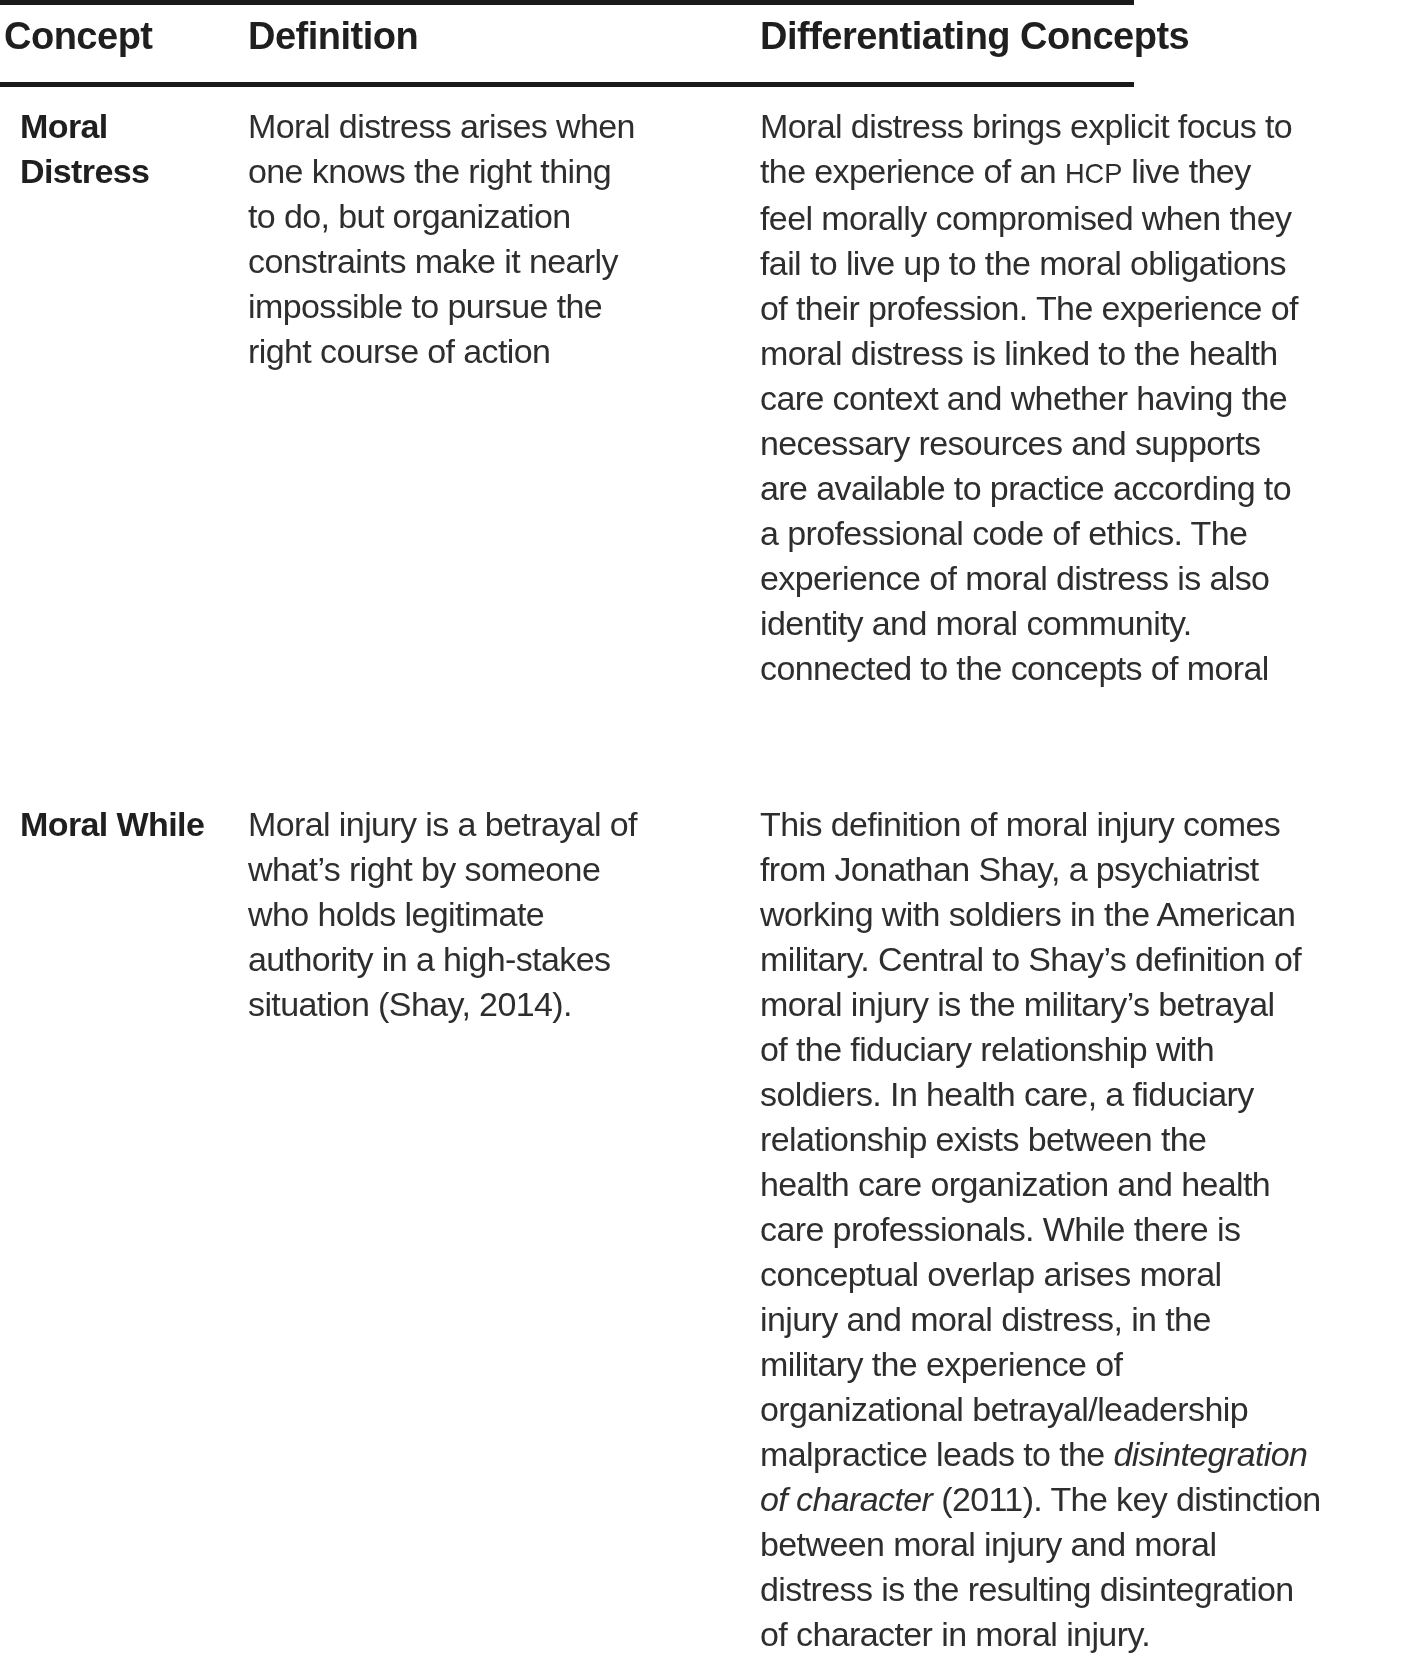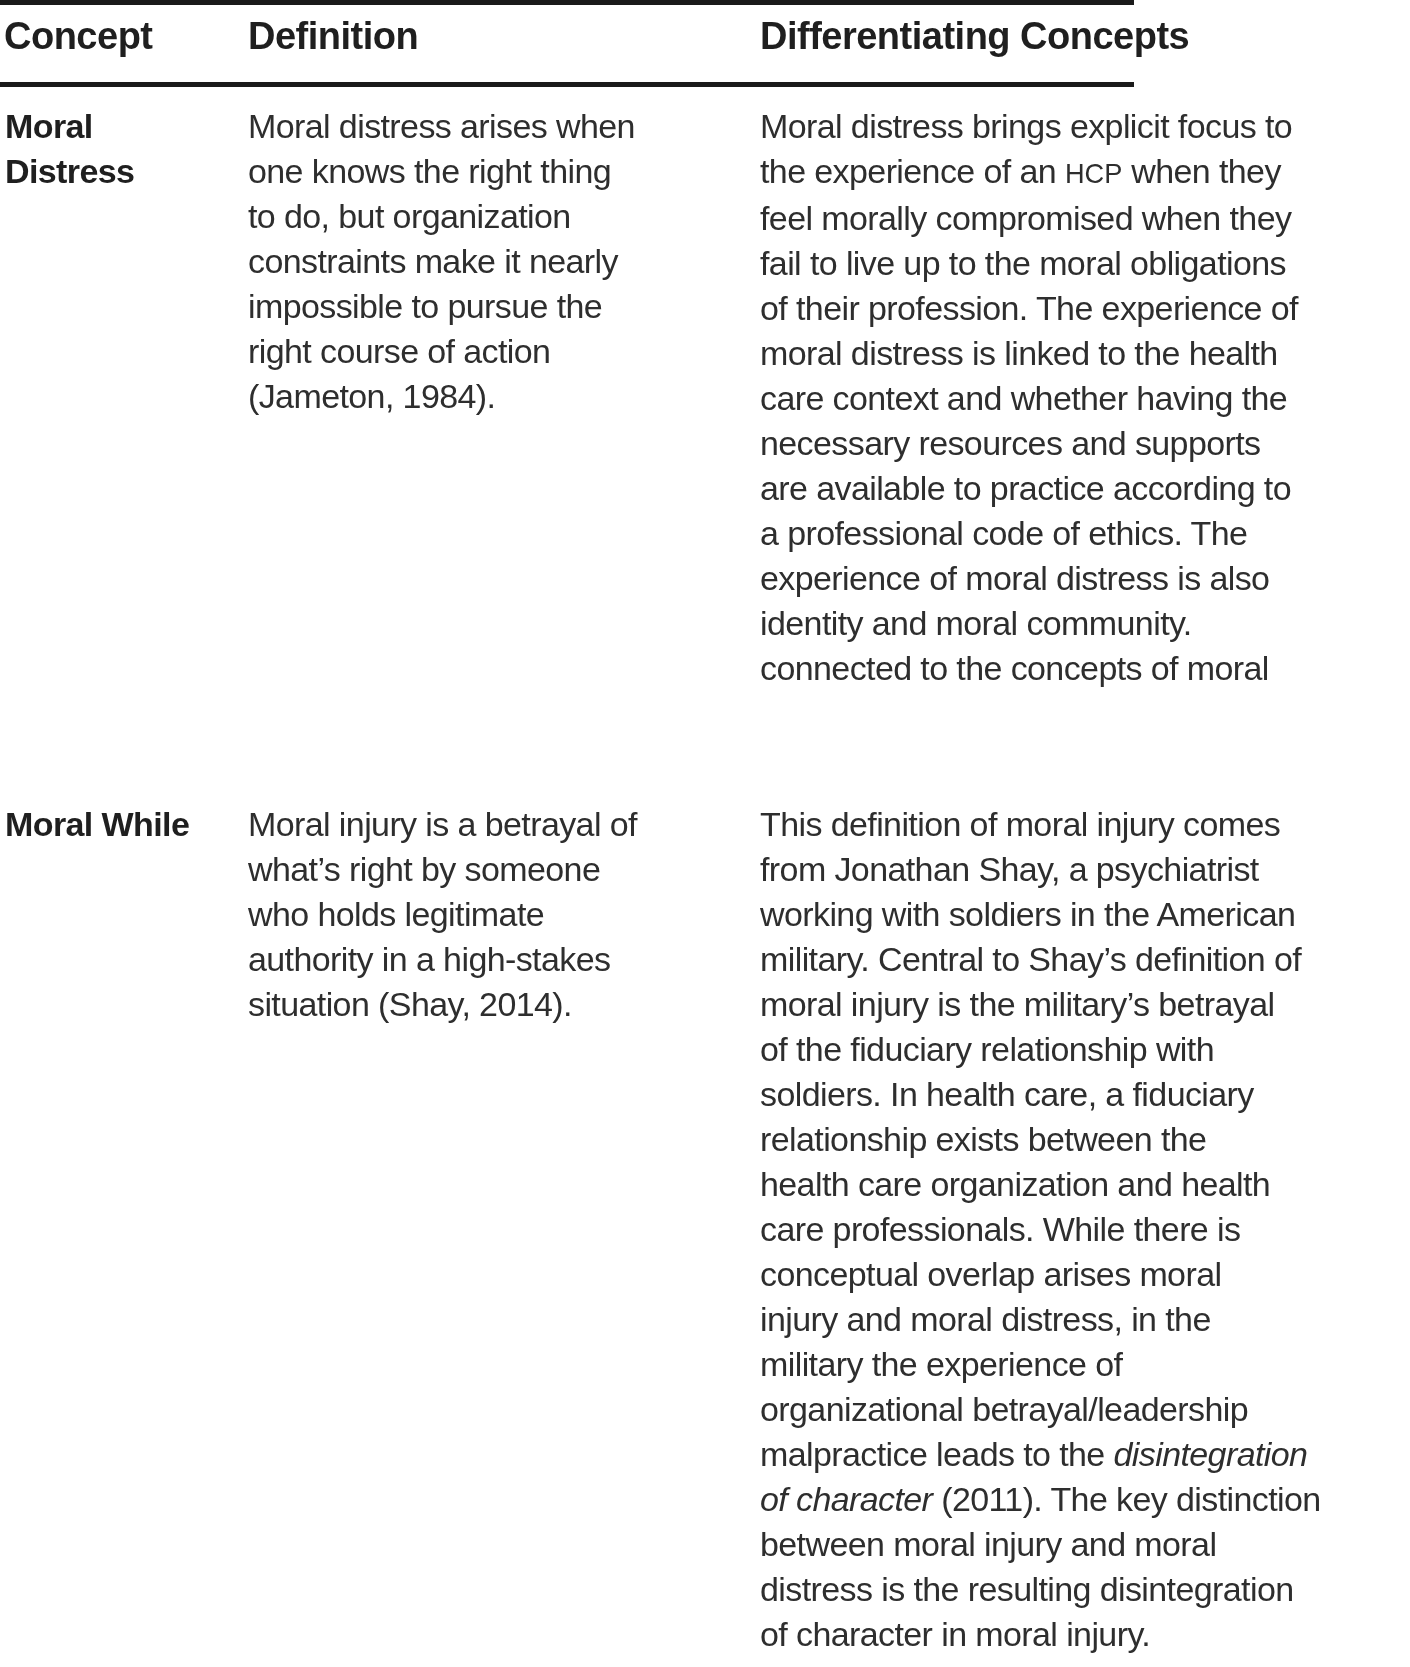--- a/index.html
+++ b/index.html
@@ -46,21 +46,21 @@
   .cell { }
   .cell .line {
     font-size: 34px;
     line-height: 45px;
     letter-spacing: -0.6px;
     white-space: nowrap;
   }
   .cell.concept .line {
     font-weight: 700;
     color: #1f1f1f;
-    padding-left: 5px;
+    padding-left: 20px;
   }
   .it {
     font-style: italic;
     margin-top: 48px;
   }
   .sc {
     font-size: 0.8em;
     letter-spacing: 0;
   }
 </style>
@@ -79,25 +79,24 @@
           <div class="line"><span>Moral</span></div>
           <div class="line"><span>Distress</span></div>
         </div>
         <div class="cell definition">
           <div class="line"><span>Moral distress arises when</span></div>
           <div class="line"><span>one knows the right thing</span></div>
           <div class="line"><span>to do, but organization</span></div>
           <div class="line"><span>constraints make it nearly</span></div>
           <div class="line"><span>impossible to pursue the</span></div>
           <div class="line"><span>right course of action</span></div>
-          <div class="line"><span>(Jameton, 1984).</span></div>
         </div>
         <div class="cell differentiating">
           <div class="line"><span>Moral distress brings explicit focus to</span></div>
-          <div class="line"><span>the experience of an </span><span class="sc">HCP</span><span> when they</span></div>
+          <div class="line"><span>the experience of an </span><span class="sc">HCP</span><span> live they</span></div>
           <div class="line"><span>feel morally compromised when they</span></div>
           <div class="line"><span>fail to live up to the moral obligations</span></div>
           <div class="line"><span>of their profession. The experience of</span></div>
           <div class="line"><span>moral distress is linked to the health</span></div>
           <div class="line"><span>care context and whether having the</span></div>
           <div class="line"><span>necessary resources and supports</span></div>
           <div class="line"><span>are available to practice according to</span></div>
           <div class="line"><span>a professional code of ethics. The</span></div>
           <div class="line"><span>experience of moral distress is also</span></div>
           <div class="line"><span>identity and moral community.</span></div>

